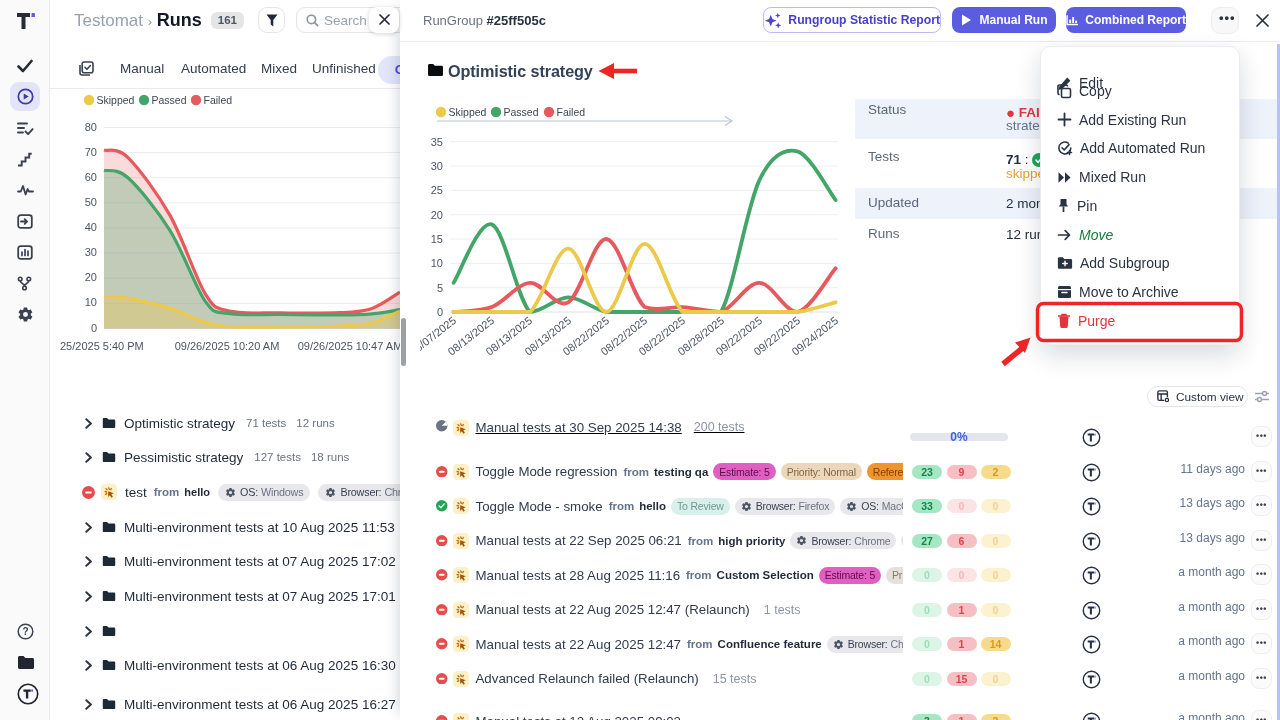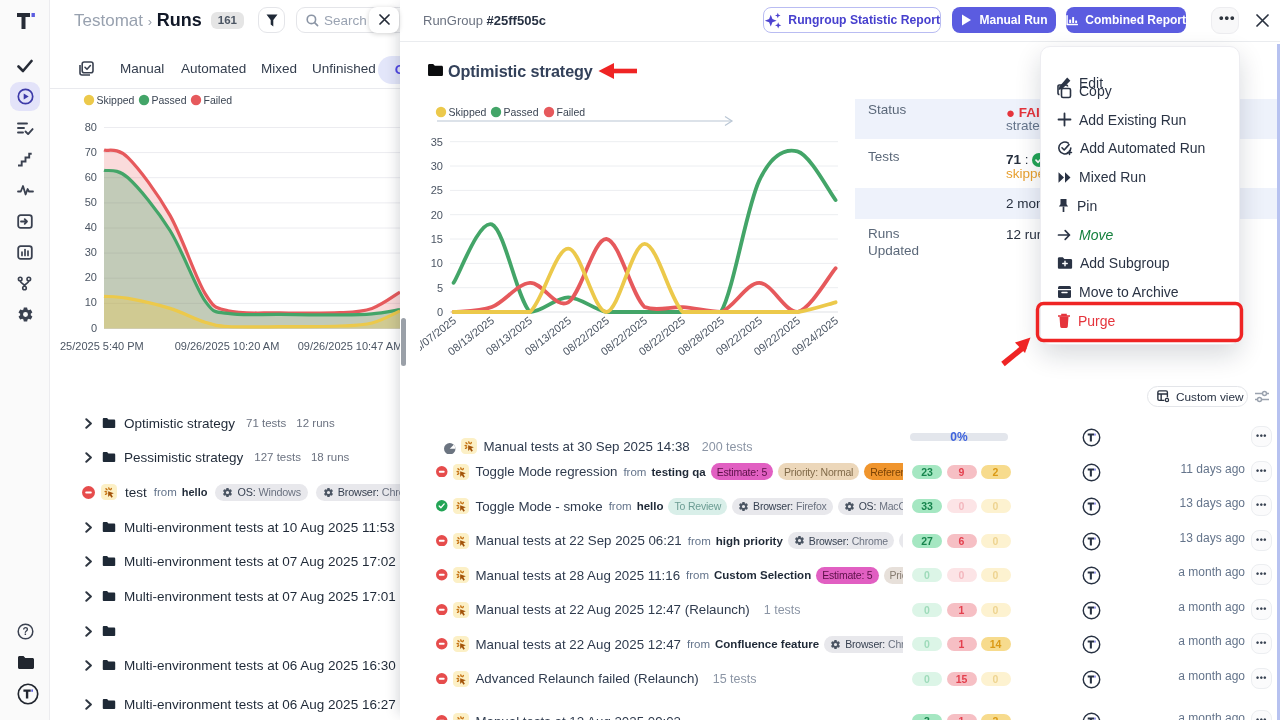--- a/index.html
+++ b/index.html
@@ -30,21 +30,21 @@
   text-align:center; line-height:28px; }
 
 
 .lrow { position:absolute; left:24px; height:24px; display:flex; align-items:center; }
 .lrow .ttl { font-size:13.5px; color:#1f2937; font-weight:500; margin-left:8px; white-space:nowrap; }
 .lrow .cnt { font-size:11.5px; color:#6b7280; margin-left:11px; }
 .lrow .cnt + .cnt { margin-left:10px; }
 .gbadge { display:inline-flex; align-items:center; background:#e8e8ec; border-radius:9px;
   height:17px; padding:0 7px; font-size:10.8px; letter-spacing:-0.2px; color:#374151; white-space:nowrap; }
 .gbadge .val { color:#6b7280; margin-left:3px; }
-.fromtx { font-size:11.5px; color:#64748b; white-space:nowrap; }
+.fromtx { font-size:11.5px; color:#64748b; white-space:nowrap;font-weight:bold; }
 .fromtag { font-size:11px; color:#1f2937; font-weight:700; }
 
 
 #drawer { position:absolute; left:400px; top:0; width:880px; height:720px; background:#fff;
   box-shadow:-7px 0 14px -7px rgba(15,23,42,.22); }
 #dheader { position:absolute; top:0; left:0; width:880px; height:42px;
   border-bottom:1px solid #eaecef; background:#fff; }
 #closebtn { position:absolute; left:-31px; top:7px; width:30px; height:26px; background:#fff;
   border-radius:8px; box-shadow:0 1px 5px rgba(0,0,0,.18); color:#1f2937; font-size:15px;
   text-align:center; line-height:25px; font-weight:600; }
@@ -419,21 +419,21 @@
   </div>
   <div class="strow" style="top:139px;height:49px;">
     <span class="stlabel" style="top:10px;">Tests</span>
     <span class="stval" style="top:11px;"><b>71</b> : <svg width="14" height="14" viewBox="0 0 14 14" style="position:relative;top:3px;">
             <circle cx="7" cy="7" r="7" fill="#22a455"></circle>
             <path d="M4 7.2l2.1 2.1L10 4.8" stroke="#fff" stroke-width="1.7" fill="none" stroke-linecap="round" stroke-linejoin="round"></path>
           </svg> <b style="color:#22a455;">33 passed</b>, 9</span>
     <span class="stval" style="top:27px;color:#e8a030;">skipped 29 failed</span>
   </div>
   <div class="strow" style="top:188px;height:31px;background:#eef2fb;">
-    <span class="stlabel" style="top:7px;margin-top:48px;">Updated</span>
+    <span class="stlabel" style="top:7px;">Updated</span>
     <span class="stval" style="top:8px;">2 months ago</span>
   </div>
   <div class="strow" style="top:219px;height:30px;">
     <span class="stlabel" style="top:7px;">Runs</span>
     <span class="stval" style="top:8px;">12 runs</span>
   </div>
 
   <div style="position:absolute;left:747px;top:386px;width:101px;height:21px;border:1px solid #e3e5e9;border-radius:11px;background:#fff;display:flex;align-items:center;">
     <svg width="13" height="13" viewBox="0 0 15 15" style="margin-left:9px">
           <rect x="1" y="1" width="11" height="11" rx="1.6" fill="none" stroke="#2a3240" stroke-width="1.6"></rect>
@@ -446,21 +446,21 @@
   <svg style="position:absolute;left:854px;top:389px" width="16" height="15" viewBox="0 0 16 15">
         <g stroke="#9aa2ae" stroke-width="1.5" fill="#fff">
           <path d="M1 4.4h14M1 10.6h14"></path>
           <circle cx="10.5" cy="4.4" r="2"></circle>
           <circle cx="5.5" cy="10.6" r="2"></circle>
         </g>
       </svg>
 
   <div id="runslist">
 <div class="rrow" style="top:420px;">
-          <div style="position:absolute;left:44px;top:0;width:467px;height:34px;display:flex;align-items:flex-end;overflow:hidden;">
+          <div style="position:absolute;left:36px;top:0;width:467px;height:34px;display:flex;align-items:flex-start;overflow:hidden;text-decoration:underline;">
             <svg width="11.5" height="11.5" viewBox="0 0 12 12" style="flex:none;margin-right:5px">
               <circle cx="6" cy="6" r="6" fill="#6b7480"></circle>
               <path d="M6 6L10.2 1.7A6 6 0 0112 6z" fill="#fff"></path>
             </svg>
             <svg width="16" height="16" viewBox="0 0 17 17" style="flex:none;margin-right:7px">
               <rect width="17" height="17" rx="4.5" fill="#fcf0c6"></rect>
               <path d="M7.6 7.6l6 2.2-2.6 1.2 1.6 2.6-1.5 1-1.7-2.7-1.8 2z" fill="#a3540a"></path>
               <g stroke="#c4700f" stroke-width="1.5" stroke-linecap="round">
                 <path d="M8.3 4.2l.5 1.5"></path>
                 <path d="M4.4 8l1.5.5"></path>

